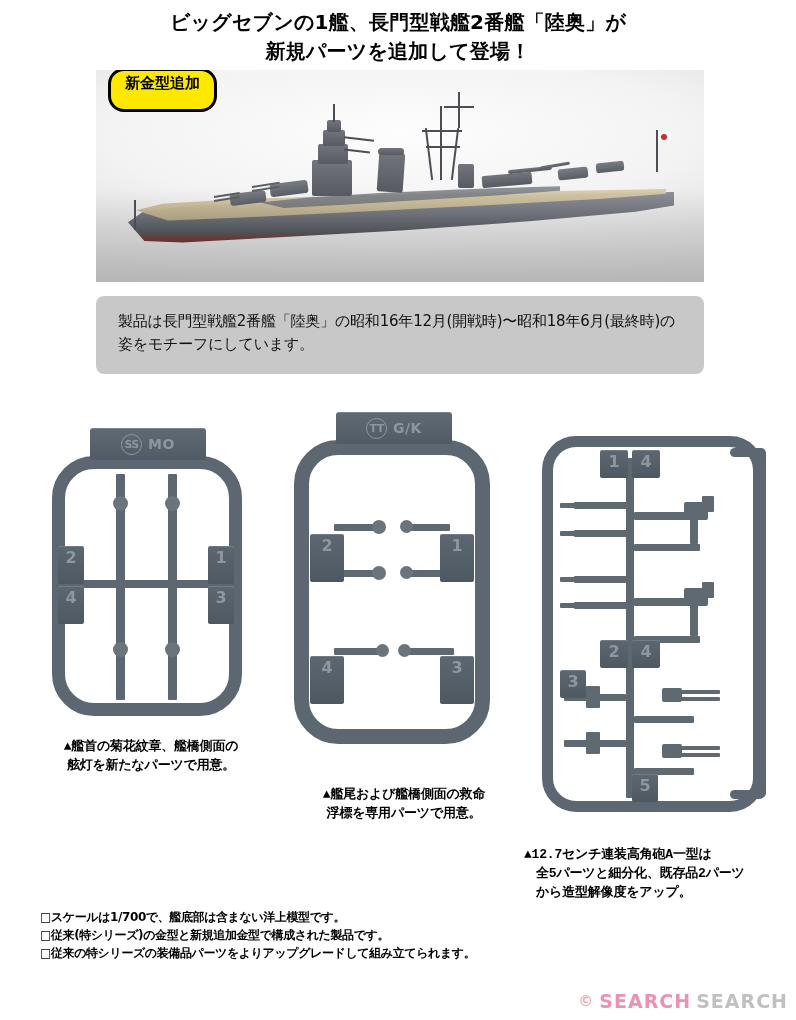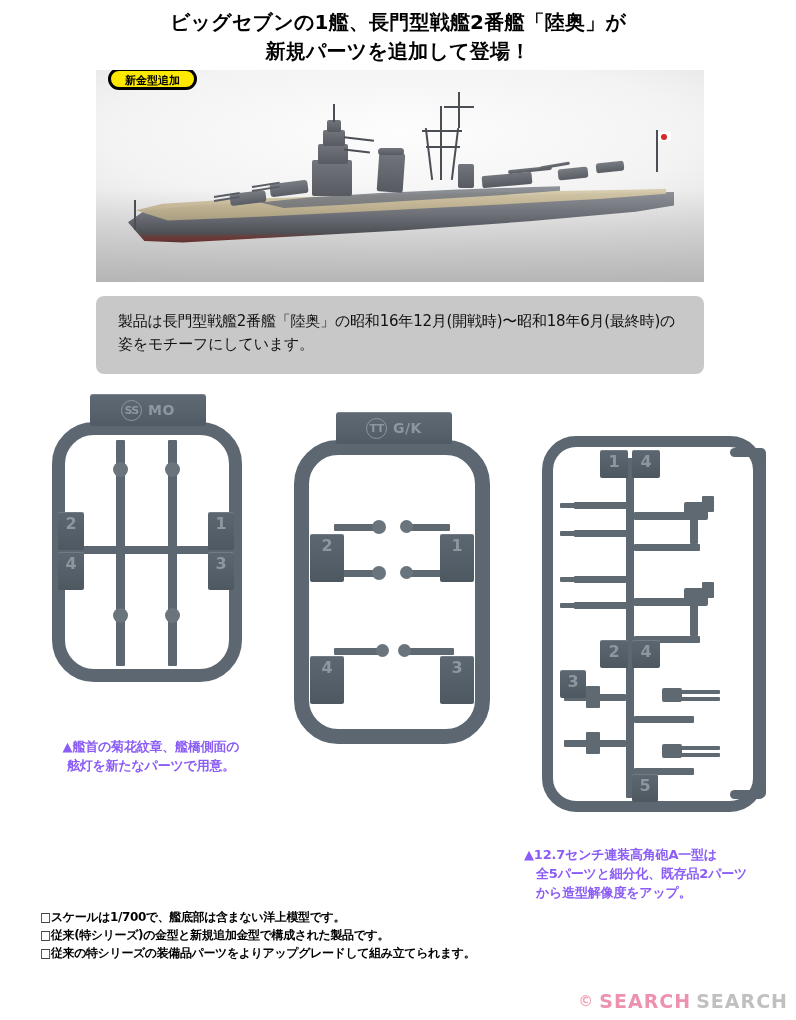--- a/index.html
+++ b/index.html
@@ -50,22 +50,22 @@
   }
 
   
   .badge {
     position: absolute;
     left: 108px;
     top: 68px;
     background: #ffe800;
     border: 3px solid #000;
     border-radius: 16px;
-    padding: 3px 14px 0 14px;
-    font-size: 11px;
+    padding: 3px 14px 17px 14px;
+    font-size: 15px;
     font-weight: bold;
     line-height: 1.2;
     color: #000;
     z-index: 6;
     white-space: nowrap;
   }
 
   
   .ship {
     position: absolute;
@@ -213,22 +213,23 @@
   .bar { position: absolute; background: #5d6771; border-radius: 1px; }
   .part { position: absolute; background: #5f6972; border-radius: 1px; }
   .knob { position: absolute; background: #6a747d; border-radius: 50%; }
 
   
   .cap {
     position: absolute;
     font-size: 13px;
     font-weight: bold;
     line-height: 1.45;
-    color: #8b5cf6;
+    color: #000000;
     letter-spacing: -0.2px;
+    font-family: Liberation Mono, monospace;
   }
   .cap .ln { display: block; }
 
   
   .bullets {
     position: absolute;
     left: 40px;
     top: 908px;
     width: 730px;
   }
@@ -319,21 +320,21 @@
 
   <div class="badge" style="left:12px;top:-2px;">新金型追加</div>
 </div>
 
 <div class="descbox">
   <p>製品は長門型戦艦2番艦「陸奥」の昭和16年12月(開戦時)〜昭和18年6月(最終時)の姿をモチーフにしています。</p>
 </div>
 
 <div class="sprues">
 
-  <div class="sprue" style="left:32px;top:4px;width:230px;height:330px;text-align:center;">
+  <div class="sprue" style="left:32px;top:38px;width:230px;height:330px;text-align:center;">
     <div class="tag" style="left:58px;top:0;width:116px;height:32px;">
       <span class="circ">SS</span>
       <span class="code">MO</span>
     </div>
 
     <div class="frame" style="left:20px;top:28px;width:190px;height:260px;border-width:13px;border-radius:42px;"></div>
 
     <div class="bar" style="left:84px;top:46px;width:9px;height:226px;"></div>
     <div class="bar" style="left:136px;top:46px;width:9px;height:226px;"></div>
     <div class="bar" style="left:33px;top:152px;width:164px;height:8px;"></div>
@@ -375,20 +376,24 @@
     <div class="knob" style="left:88px;top:232px;width:13px;height:13px;"></div>
     <div class="part" style="left:118px;top:236px;width:48px;height:7px;"></div>
     <div class="knob" style="left:110px;top:232px;width:13px;height:13px;"></div>
 
     <div class="pnum" style="left:22px;top:122px;width:34px;height:46px;">2</div>
     <div class="pnum" style="left:152px;top:122px;width:34px;height:46px;">1</div>
     <div class="pnum" style="left:22px;top:244px;width:34px;height:46px;">4</div>
     <div class="pnum" style="left:152px;top:244px;width:34px;height:46px;">3</div>
   </div>
 
+  <div class="cap" style="left:282px;top:396px;width:244px;text-align:center;">
+    <span class="ln">▲艦尾および艦橋側面の救命</span>
+    <span class="ln">浮標を専用パーツで用意。</span>
+  </div>
 
   <div class="sprue" style="left:534px;top:22px;width:250px;height:430px;">
 
     <div class="frame" style="left:8px;top:24px;width:222px;height:376px;border-width:11px;border-radius:34px;"></div>
 
     <div class="bar" style="left:222px;top:36px;width:10px;height:350px;border-radius:6px;"></div>
     <div class="bar" style="left:196px;top:36px;width:34px;height:9px;border-radius:5px;"></div>
     <div class="bar" style="left:196px;top:378px;width:34px;height:9px;border-radius:5px;"></div>
 
     <div class="bar" style="left:92px;top:46px;width:8px;height:340px;"></div>

